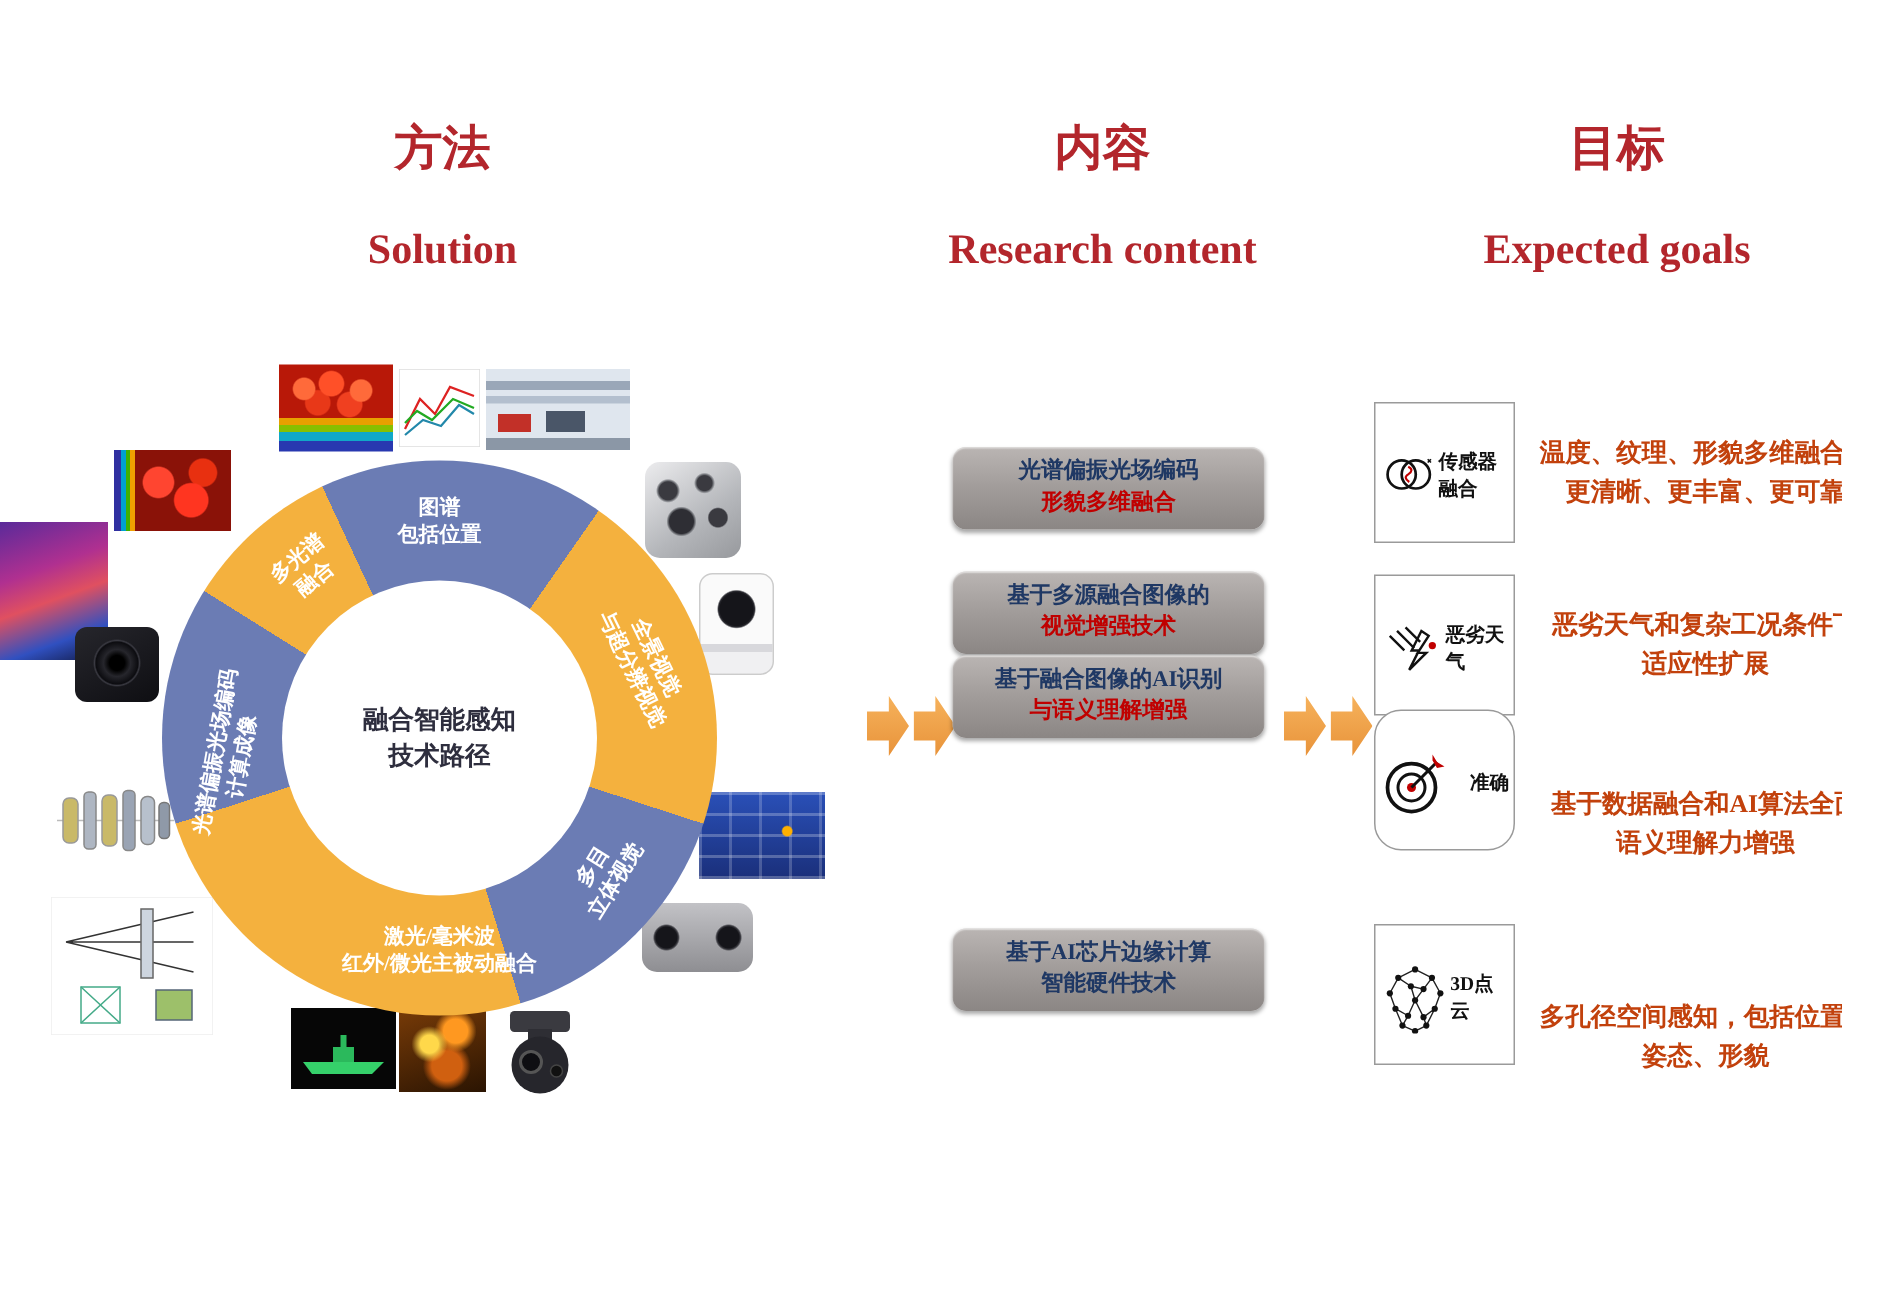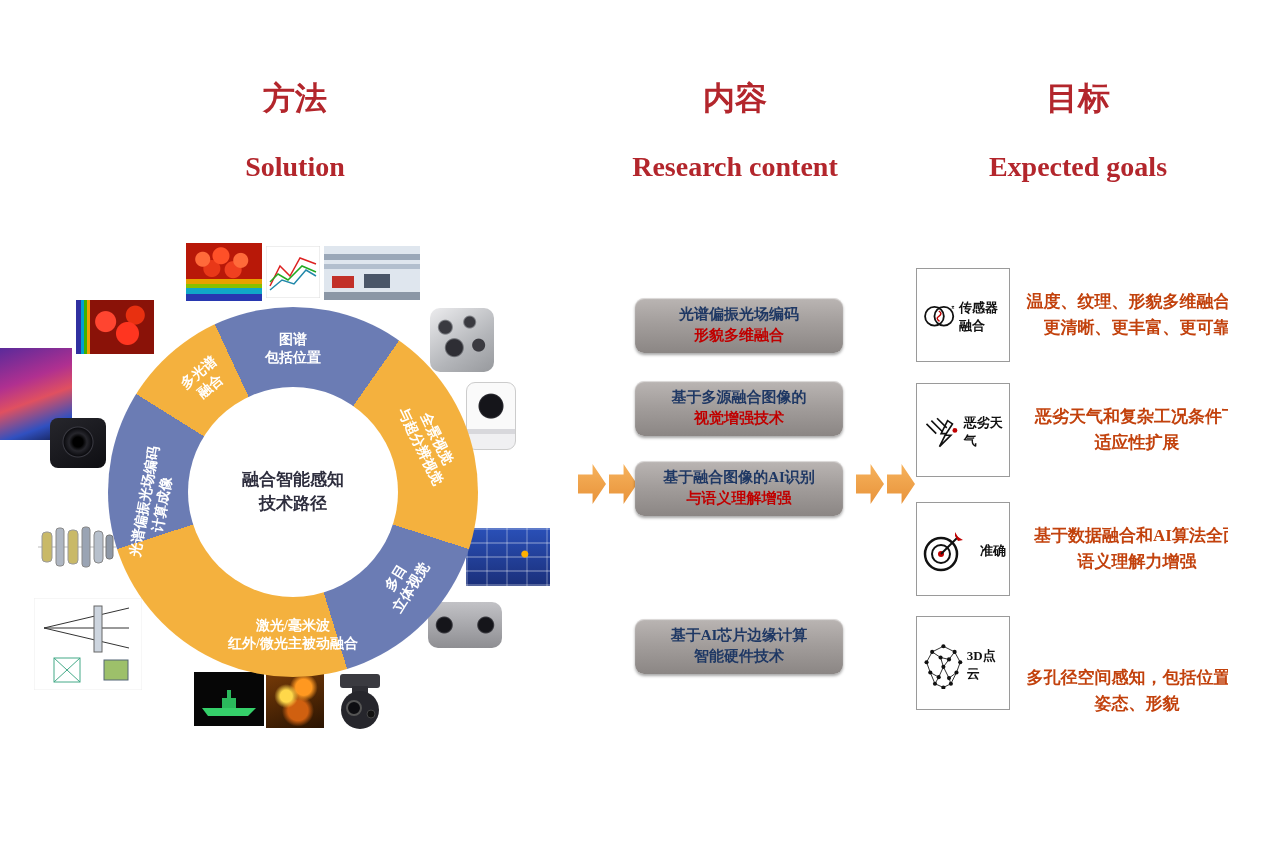--- a/index.html
+++ b/index.html
@@ -101,28 +101,28 @@
   .arr{width:28px;height:40px;background:linear-gradient(180deg,#f6b25c,#e8933a);
     clip-path:polygon(0% 26%,52% 26%,52% 0%,100% 50%,52% 100%,52% 74%,0% 74%);}
 
   
   .cbox{position:absolute;left:635px;width:196px;border-radius:9px;padding:6px 6px 7px;
     background:linear-gradient(180deg,#bab5b3 0%, #a39e9c 45%, #8b8684 100%);
     box-shadow:0 2px 3px rgba(0,0,0,.35), inset 0 1px 1px rgba(255,255,255,.55);
     text-align:center;font-weight:bold;font-size:15px;line-height:1.4;}
   .cnavy{color:#1f3864;}
   .cred{color:#c00000;}
-  #cbox-1{top:298px;} #cbox-2{top:381px;} #cbox-3{top:461px;} #cbox-4{top:540px;} #cbox-5{top:619px;}
+  #cbox-1{top:298px;} #cbox-2{top:381px;} #cbox-3{top:437px;} #cbox-4{top:540px;} #cbox-5{top:619px;}
 
   
   .gbox{position:absolute;left:916px;width:94px;height:94px;background:#fff;border:1.5px solid #9a9a9a;
     box-sizing:border-box;display:flex;flex-direction:row;align-items:center;justify-content:space-between;
     padding:8px 3px 5px;}
   .glabel{font-size:13px;font-weight:bold;color:#111;}
-  #gbox-1{top:268px;} #gbox-2{top:383px;} #gbox-3{top:502px;} #gbox-4{top:616px;}
+  #gbox-1{top:268px;} #gbox-2{top:383px;} #gbox-3{top:473px;border-radius:18px;} #gbox-4{top:616px;}
   .gtext{position:absolute;left:1022px;width:230px;text-align:center;font-weight:bold;font-size:17px;
     color:#c2410c;line-height:1.5;}
   #gtext-1{top:289px;} #gtext-2{top:404px;} #gtext-3{top:523px;} #gtext-4{top:637px;margin-top:28px;}
 </style>
 </head>
 <body>
 
 <div class="canvas">
 
   <div class="col-header" id="h-solution">

